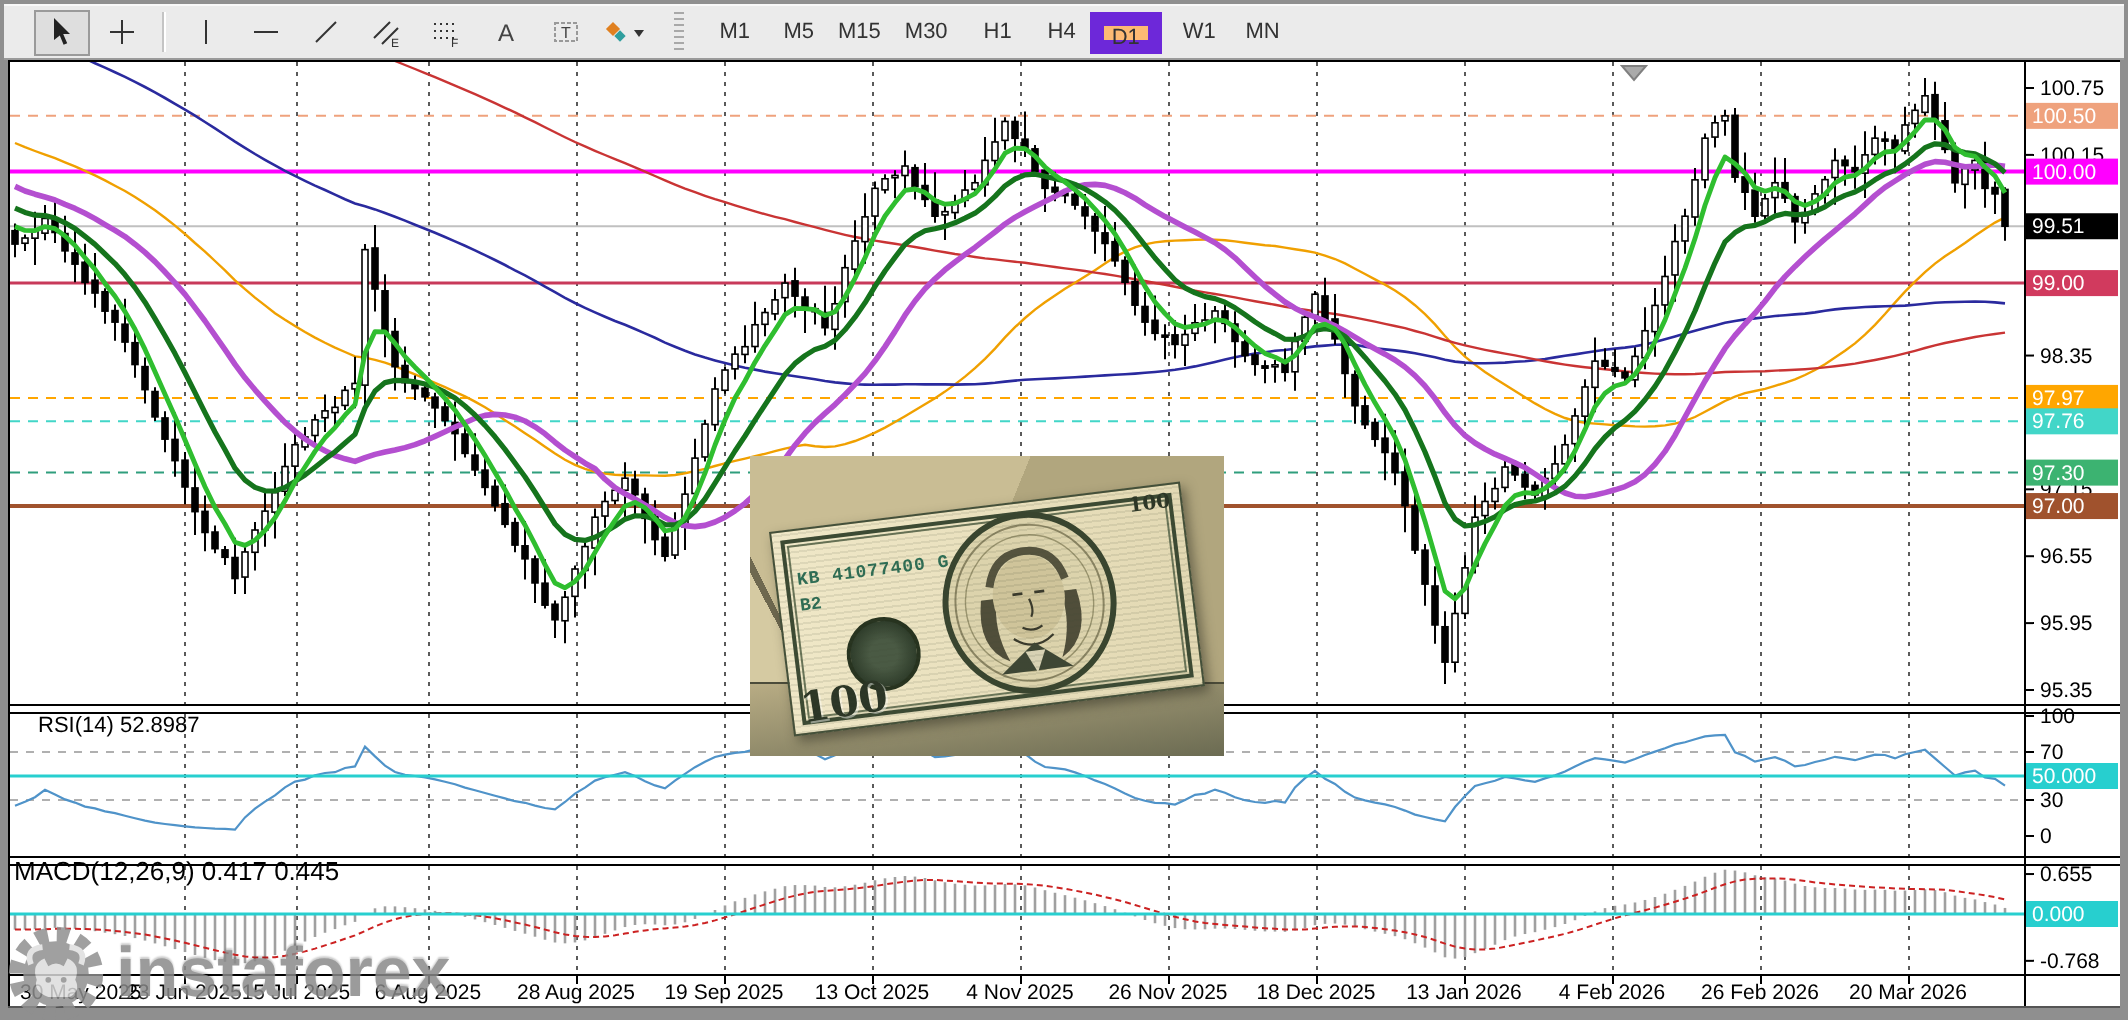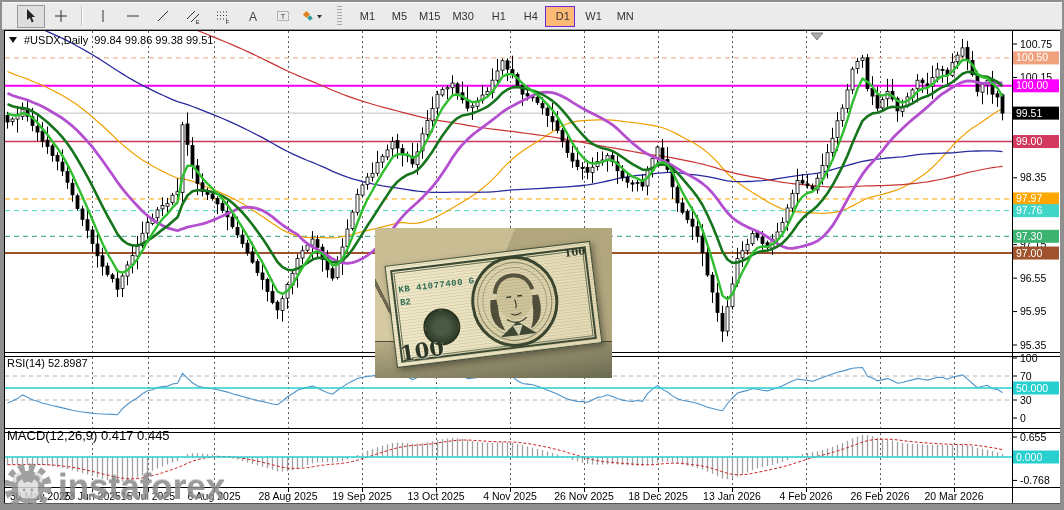--- a/index.html
+++ b/index.html
@@ -7,31 +7,31 @@
         font-family:"Liberation Sans",sans-serif;overflow:hidden;}
   
   #toolbar{position:absolute;left:2px;top:2px;width:1060px;height:28px;background:#ebebeb;
            border-top:1px solid #f8f8f8;border-bottom:1px solid #9a9a9a;
            display:flex;align-items:center;padding-left:14px;box-sizing:border-box;z-index:6;}
   .tbtn{width:28px;height:23px;border:1px solid transparent;background:transparent;margin:0 1px;
         display:flex;align-items:center;justify-content:center;padding:0;cursor:default;}
   .tbtn.active{background:#dedede;border:1px solid #9a9a9a;}
   .tfbtn{min-width:30px;height:21px;border:1px solid transparent;background:transparent;margin:0 1px;
         font-family:"Liberation Sans",sans-serif;font-size:11px;color:#333;padding:0 4px;cursor:default;text-align:right;}
-  .tfbtn.active{background:#fdba74;border:1px solid #6d28d9;}
+  .tfbtn.active{background:#fdba74;border:7px solid #6d28d9;}
   .tsep{width:1px;height:20px;background:#c4c4c4;border-right:1px solid #fff;margin:0 5px;}
   .thandle{width:5px;height:20px;margin:0 7px 0 9px;
            background:repeating-linear-gradient(to bottom,#a8a8a8 0 1px,transparent 1px 3px);}
   
   #chart-region{position:absolute;left:0;top:0;width:1064px;height:364px;z-index:1;}
   #chart-svg{position:absolute;left:0;top:0;}
   svg{font-family:"Liberation Sans",sans-serif;}
   #title-row{position:absolute;left:9px;top:34px;font-size:11px;color:#000;display:flex;
              align-items:center;gap:6px;z-index:3;}
-  #rsi-label{position:absolute;left:7px;top:357px;font-size:11px;color:#000;z-index:3;}
+  #rsi-label{position:absolute;left:19px;top:357px;font-size:11px;color:#000;z-index:3;}
   #macd-label{position:absolute;left:7px;top:428px;font-size:13px;color:#000;z-index:3;}
   
   #photo{position:absolute;left:375px;top:228px;width:237px;height:150px;z-index:4;overflow:hidden;
      background:conic-gradient(from 232deg at 28% 122%,
        #d9cfa9 0 10deg,#8a8468 10deg 11.5deg,#e8dfbd 11.5deg 22deg,#908a6c 22deg 23.5deg,
        #d2c79f 23.5deg 34deg,#847e62 34deg 35.5deg,#e3d9b5 35.5deg 47deg,#8d8769 47deg 48.5deg,
        #cdc298 48.5deg 60deg,#7e7860 60deg 61.5deg,#dfd5b0 61.5deg 75deg,#878164 75deg 76.5deg,
        #d5caa2 76.5deg 100deg,#6e684f 100deg 101.5deg,#c9bd94 101.5deg 150deg,#b1a67e 150deg 360deg);}
   #under-bills{position:absolute;left:0;right:0;bottom:0;height:36px;
      background:linear-gradient(172deg,#b8ac84,#6b6b52);border-top:1px solid #4c4c3a;}
@@ -903,27 +903,20 @@
           <text x="658" y="499.5" font-size="10.5" fill="#000" text-anchor="middle">18 Dec 2025</text>
           <text x="732" y="499.5" font-size="10.5" fill="#000" text-anchor="middle">13 Jan 2026</text>
           <text x="806" y="499.5" font-size="10.5" fill="#000" text-anchor="middle">4 Feb 2026</text>
           <text x="880" y="499.5" font-size="10.5" fill="#000" text-anchor="middle">26 Feb 2026</text>
           <text x="954" y="499.5" font-size="10.5" fill="#000" text-anchor="middle">20 Mar 2026</text>
         </g>
         <path d="M811 33 L823 33 L817 40 Z" fill="#aaa" stroke="#808080"></path>
       </svg>
   </div>
 
-  <div id="title-row">
-    <svg width="9" height="7">
-      <path d="M0 0 L8 0 L4 6 Z" fill="#111"></path>
-    </svg>
-    <span>#USDX,Daily</span>
-    <span>99.84 99.86 99.38 99.51</span>
-  </div>
 
   <div id="rsi-label">RSI(14) 52.8987</div>
   <div id="macd-label">MACD(12,26,9) 0.417 0.445</div>
 
   <div id="photo">
     <div id="under-bills"></div>
     <div id="bill">
       <div id="bill-frame"></div>
       <span class="serial">KB 41077400 G</span>
       <span class="plate">B2</span>

